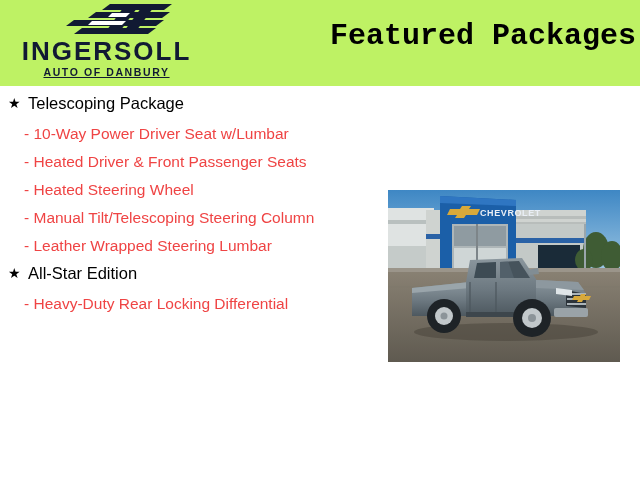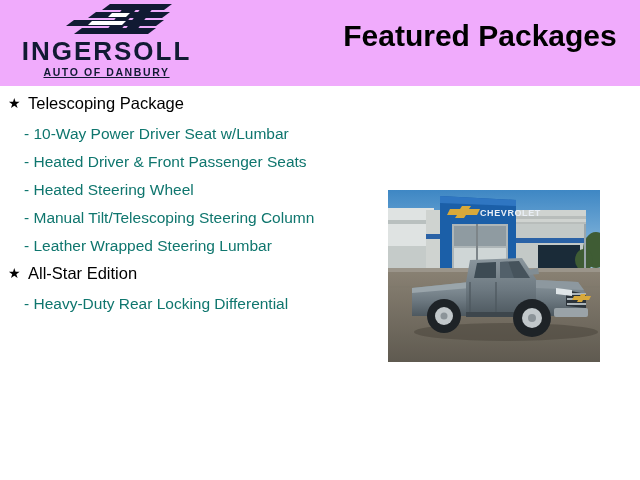--- a/index.html
+++ b/index.html
@@ -15,21 +15,21 @@
     position: relative;
   }
 
   
   #header-band {
     position: absolute;
     left: 0;
     top: 0;
     width: 640px;
     height: 86px;
-    background: #f0abfc;
+    background: #bef264;
   }
 
   
   #brand-logo {
     position: absolute;
     left: 0;
     top: 0;
     width: 212px;
     height: 86px;
   }
@@ -72,20 +72,21 @@
     position: absolute;
     left: 330px;
     top: 19px;
     width: 300px;
     text-align: center;
     font-size: 30px;
     font-weight: 700;
     color: #000000;
     line-height: 34px;
     white-space: nowrap;
+    font-family: Liberation Mono, monospace;
   }
 
   
   #content-area {
     position: absolute;
     left: 0;
     top: 86px;
     width: 640px;
     height: 394px;
     background: #ffffff;
@@ -112,30 +113,30 @@
     left: 8px;
     top: 6px;
     font-size: 14px;
     line-height: 22px;
     color: #000000;
   }
 
   .pkg-feature {
     padding: 8px 10px 0 24px;
     font-size: 15.5px;
-    color: #0f766e;
+    color: #ef4444;
     line-height: 20px;
   }
 
   
   #vehicle-photo {
     position: absolute;
     left: 388px;
     top: 104px;
-    width: 212px;
+    width: 232px;
     height: 172px;
     overflow: hidden;
     background: #c2410c;
     border: 0;
   }
   #vehicle-photo svg { display: block; }
 </style>
 </head>
 <body>
 

